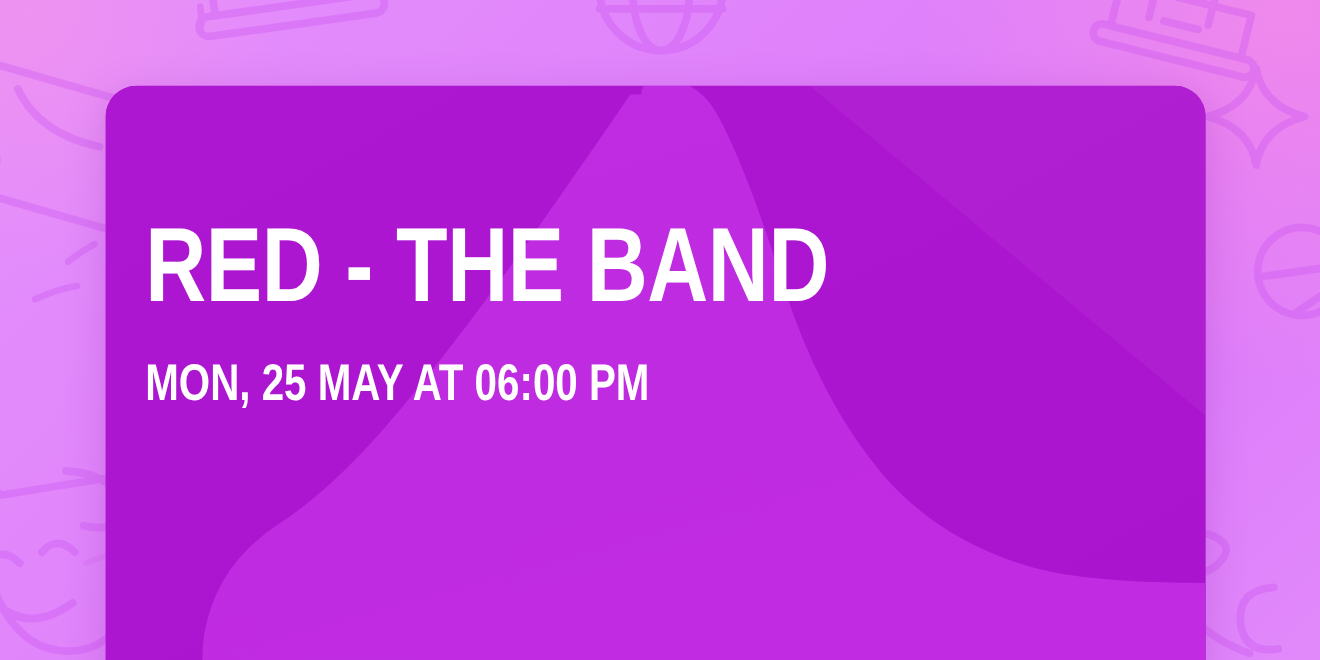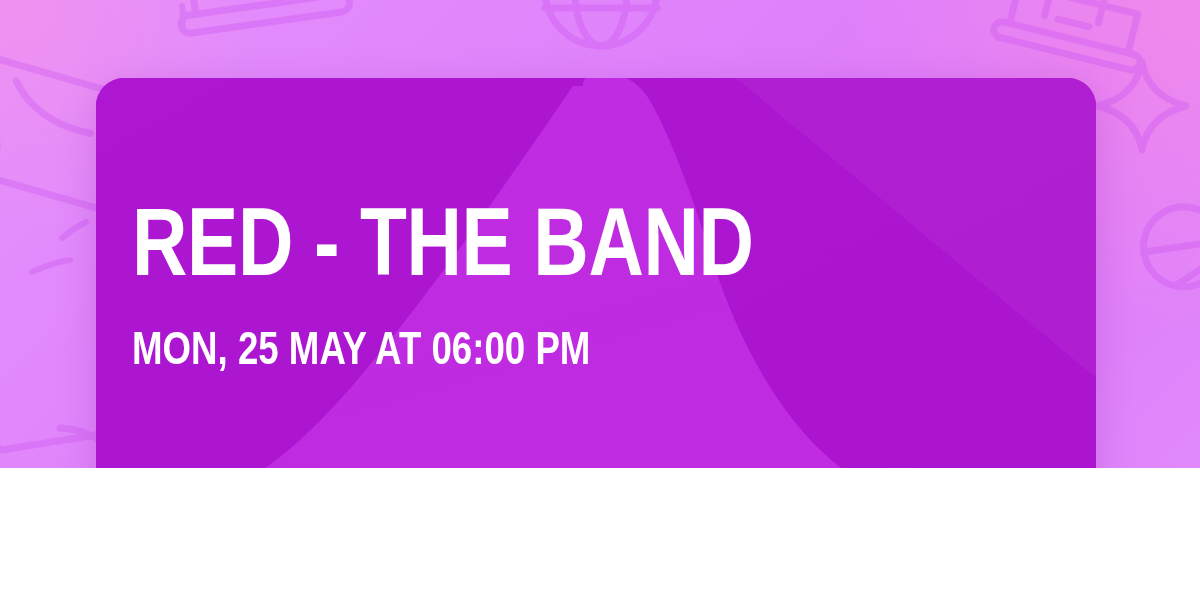--- a/index.html
+++ b/index.html
@@ -6,21 +6,21 @@
   * { margin:0; padding:0; box-sizing:border-box; }
 
   html, body {
     width:1200px; height:600px;
     overflow:hidden;
     font-family:"Liberation Sans", sans-serif;
   }
 
   .banner {
     position:relative;
-    width:1200px; height:468px;
+    width:1200px; height:600px;
     overflow:hidden;
     background:#e08bfb;
   }
 
   
   .bg-base {
     position:absolute; inset:0;
     background:
       radial-gradient(circle at 98% 2%,  rgba(255,150,225,0.55) 0%, rgba(255,150,225,0) 26%),
       radial-gradient(circle at 2% 2%,   rgba(255,150,225,0.40) 0%, rgba(255,150,225,0) 18%),

